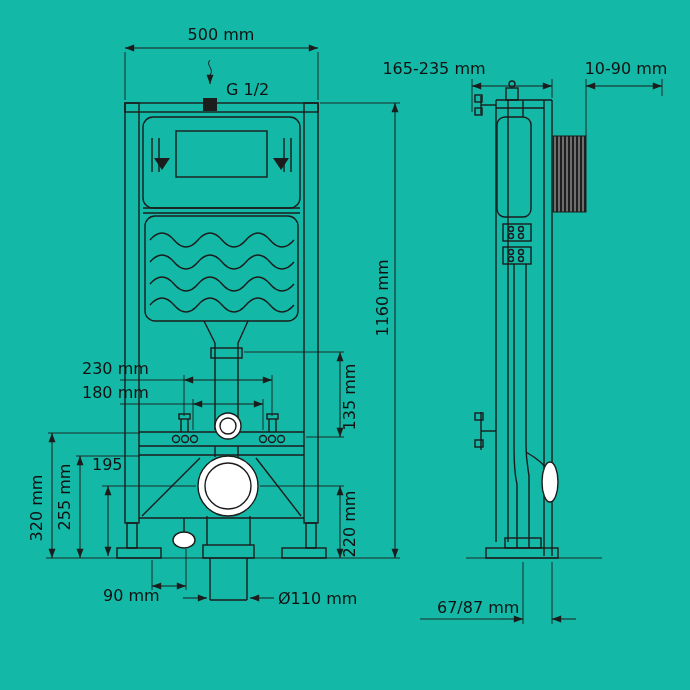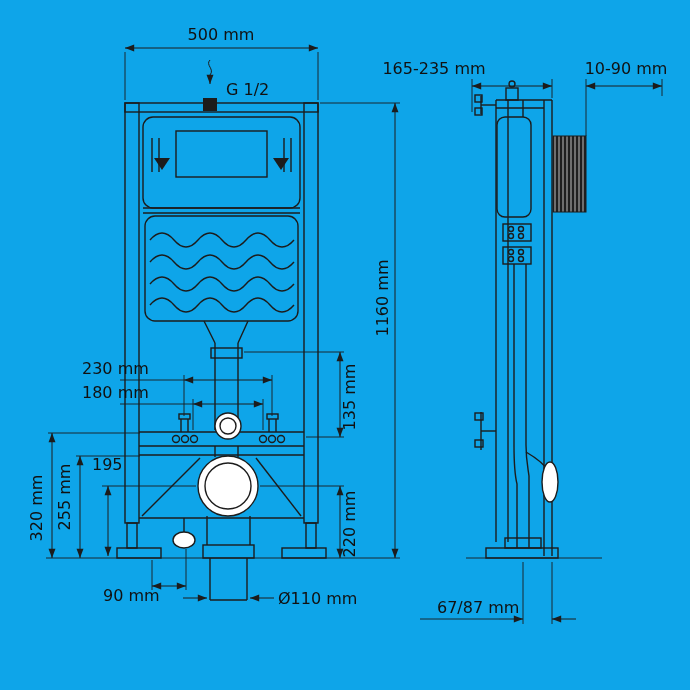--- a/index.html
+++ b/index.html
@@ -1,16 +1,16 @@
 <!DOCTYPE html>
 <html><head>
 <meta charset="utf-8">
 <style>
   html,body{margin:0;padding:0;background:#fff;}
-  .canvas{width:690px;height:690px;background:#0ea5e9;position:relative;font-family:"DejaVu Sans","Liberation Sans",sans-serif;}
+  .canvas{width:690px;height:690px;background:#14b8a6;position:relative;font-family:"DejaVu Sans","Liberation Sans",sans-serif;}
   svg{display:block;}
   svg text{font-family:"DejaVu Sans","Liberation Sans",sans-serif;font-size:16px;fill:#111;}
   .l{stroke:#1c1c1c;stroke-width:1.4;fill:none;}
   .t{stroke:#1c1c1c;stroke-width:0.9;fill:none;}
   .d{stroke:#1c1c1c;stroke-width:1;fill:none;}
   .f{fill:#1c1c1c;stroke:none;}
 </style>
 </head>
 <body>
 

